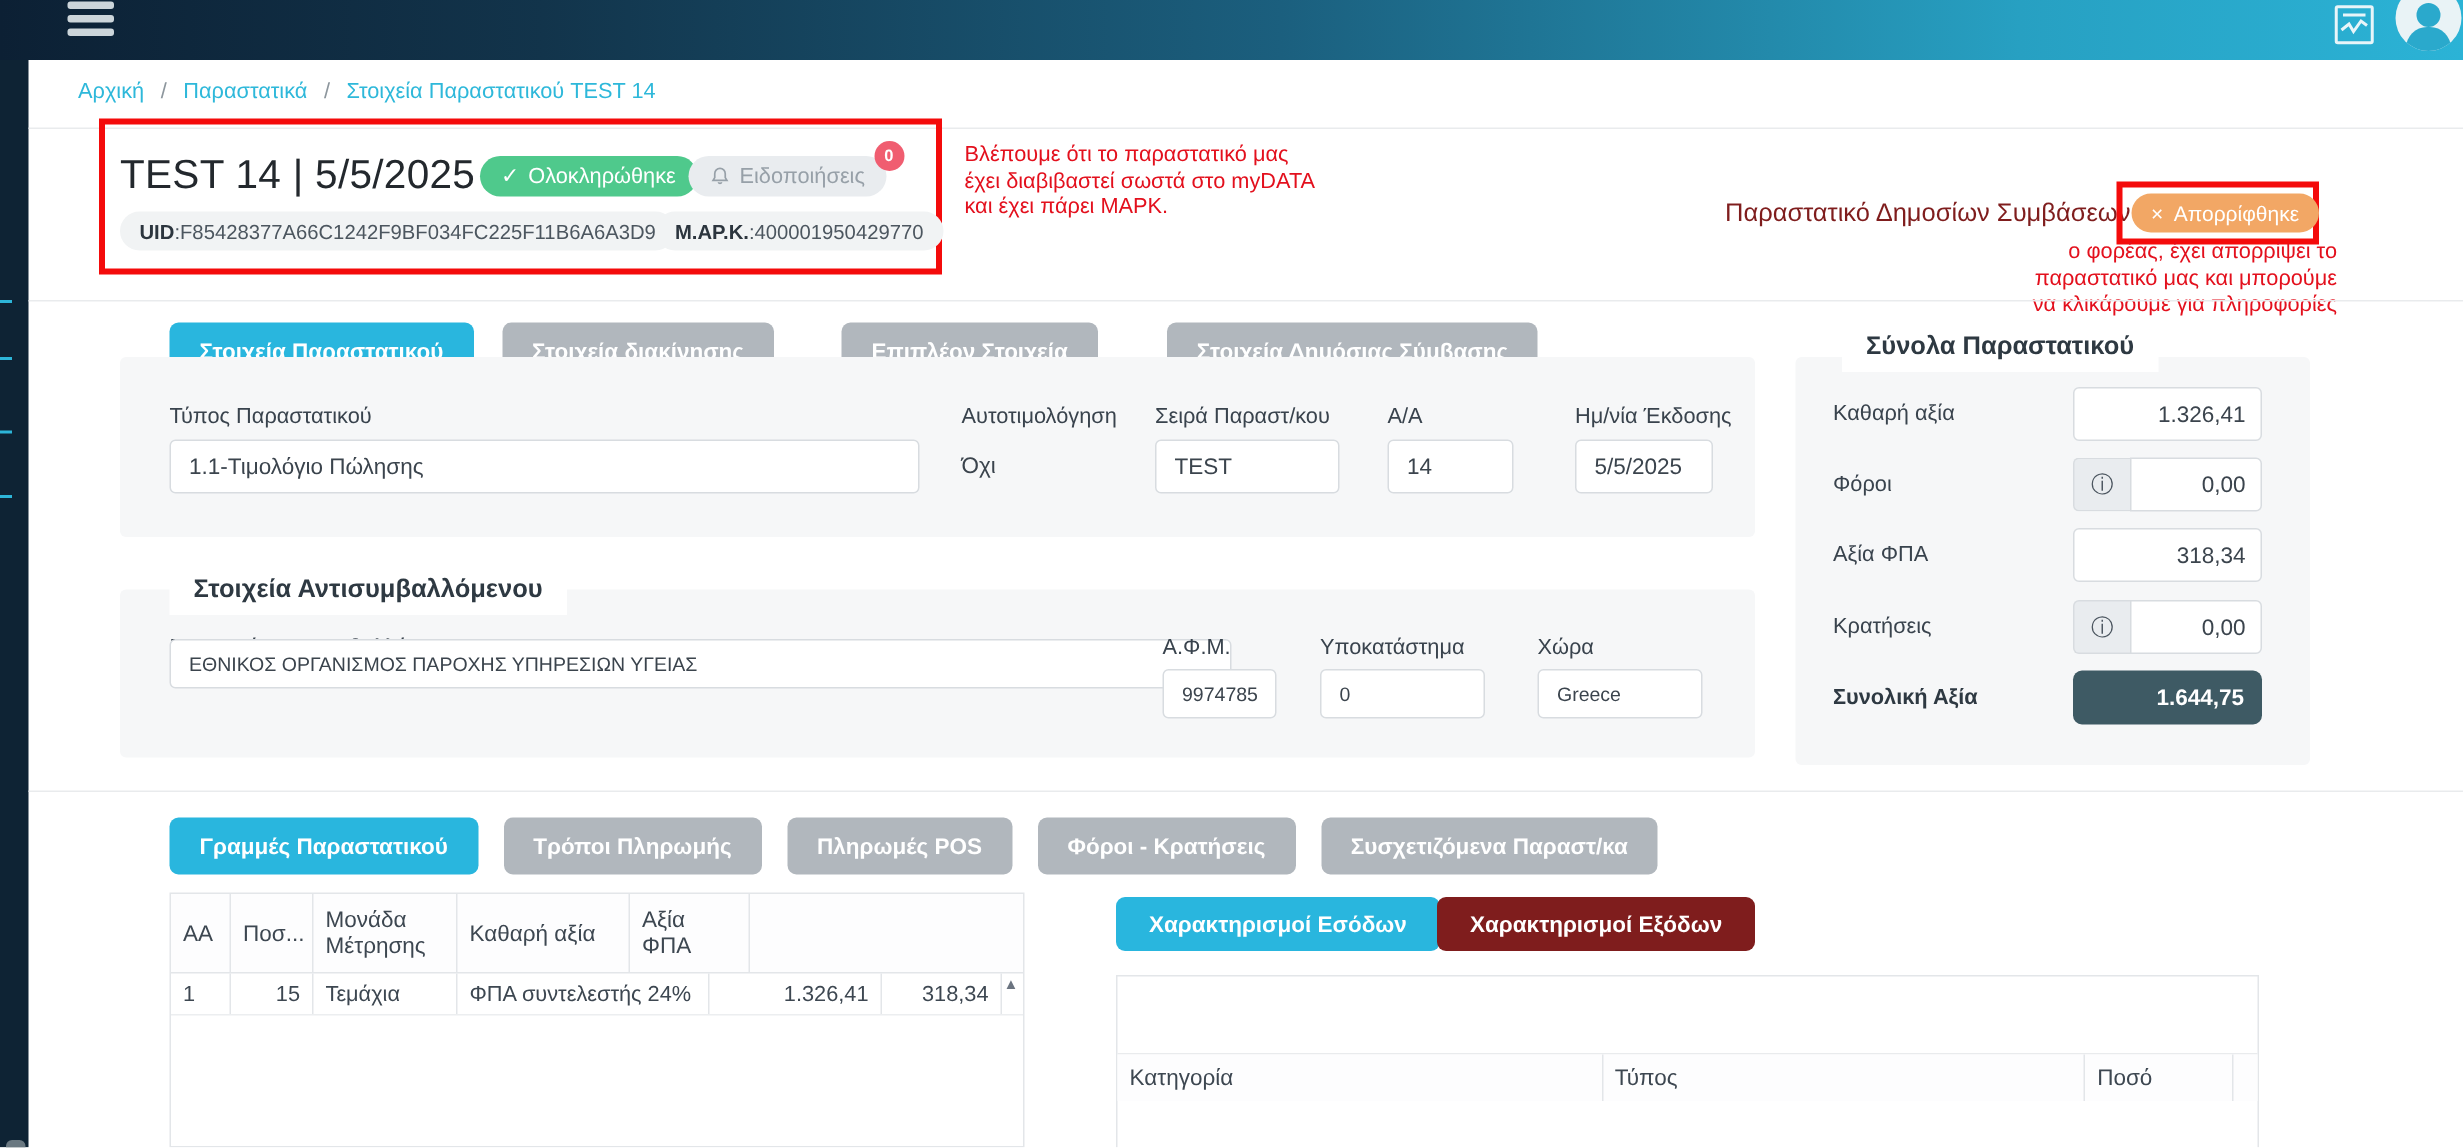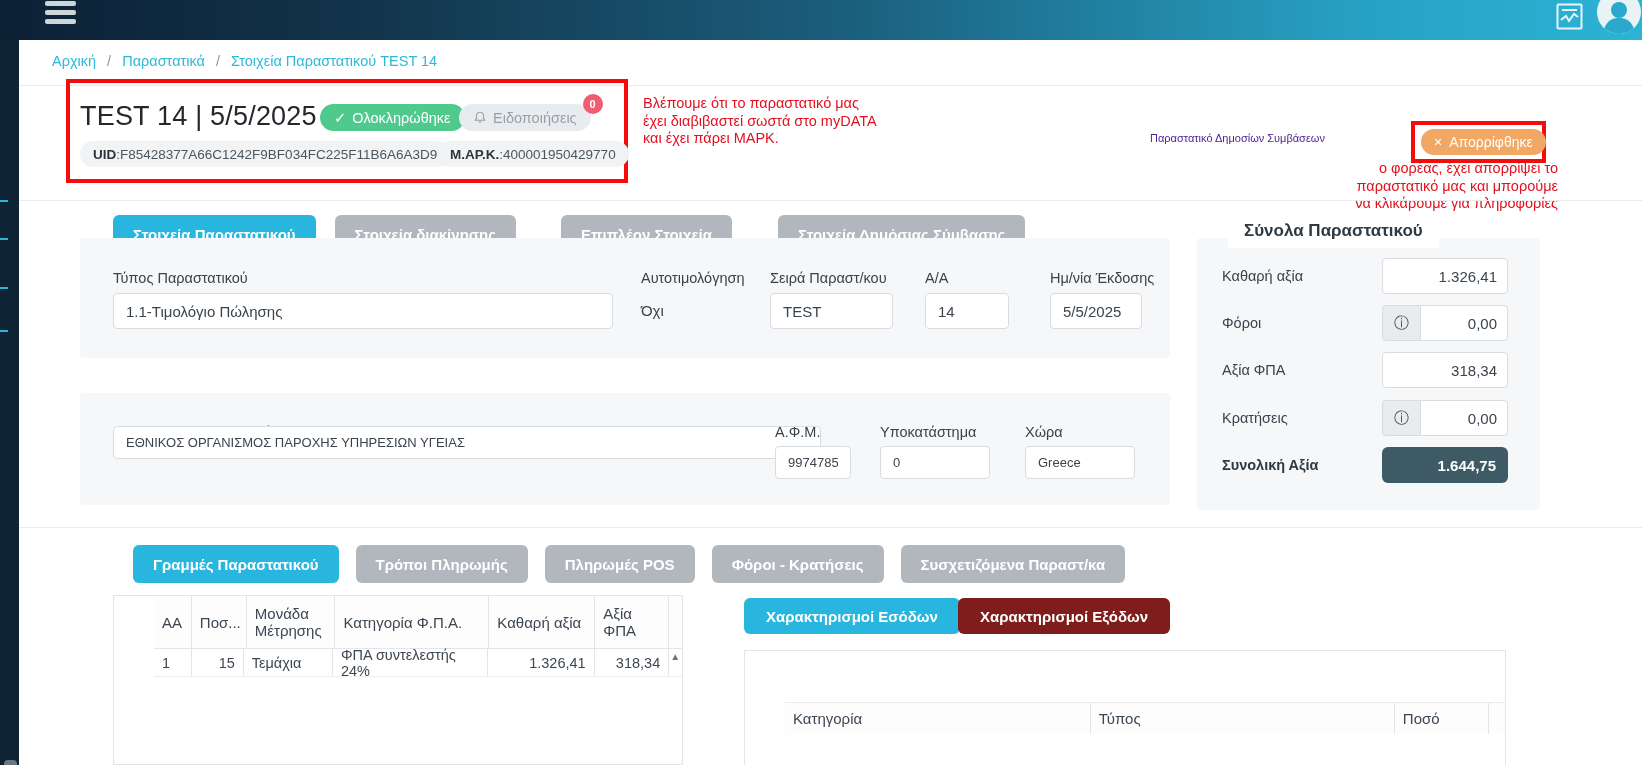--- a/index.html
+++ b/index.html
@@ -34,21 +34,21 @@
   .doc-title { position:absolute; left:80px; top:101px; font-size:27px; color:#23282d; letter-spacing:0.2px; }
   .pill { display:inline-flex; align-items:center; border-radius:14px; font-size:14.5px; }
   .pill-green { position:absolute; left:320px; top:104px; height:27px; padding:0 14px; background:#4fc98c; color:#ffffff; gap:6px; }
   .pill-notif { position:absolute; left:459px; top:104px; height:27px; padding:0 14px; background:#e9ecef; color:#97a0a8; gap:6px; cursor:pointer; }
   .notif-count { position:absolute; top:-10px; right:-12px; width:20px; height:20px; border-radius:50%;
     background:#f05d70; color:#fff; font-size:11px; font-weight:bold; display:flex; align-items:center; justify-content:center; }
   .pill-id { position:absolute; height:26px; padding:0 13px; background:#f1f3f4; border-radius:13px;
     color:#4c565f; font-size:13.5px; display:flex; align-items:center; white-space:nowrap; }
   .pill-id b { color:#2c353e; }
   .note-red { position:absolute; color:#e3101d; font-size:14.5px; line-height:17.5px; }
-  .contract-label { position:absolute; left:1150px; top:132px; font-size:11px; color:#4c1d95; }
+  .contract-label { position:absolute; left:1150px; top:132px; font-size:17px; color:#7f1d1d; }
   .pill-orange { position:absolute; left:1421px; top:129px; height:26px; padding:0 13px; background:#f2a765; color:#ffffff;
     border-radius:13px; font-size:14px; display:inline-flex; align-items:center; gap:7px; cursor:pointer; }
 
   
   .tabrow { position:absolute; display:flex; gap:17px; }
   .tab { height:38px; padding:0 20px; display:flex; align-items:center; justify-content:center;
     border-radius:6px; font-size:15px; font-weight:bold; color:#ffffff; cursor:pointer; white-space:nowrap; }
   .tab.active { background:#29b6de; }
   .tab.idle { background:#b1b7bd; }
 
@@ -65,21 +65,21 @@
   .tot-row-ctrl { position:absolute; left:185px; width:126px; height:36px; display:flex; }
   .addon { width:38px; height:36px; background:#e9ecef; border:1px solid #d8dce0; border-right:none;
     border-radius:4px 0 0 4px; display:flex; align-items:center; justify-content:center; color:#4a545e; font-size:15px; }
   .addon + input { border-radius:0 4px 4px 0; width:88px; }
   .tot-input { height:36px; background:#fff; border:1px solid #d8dce0; border-radius:4px; text-align:right;
     padding:0 10px; font-size:15px; color:#3b444d; width:126px; font-family:"Liberation Sans", sans-serif; }
   .total-dark { position:absolute; left:185px; width:126px; height:36px; background:#3e5a64; border-radius:6px;
     color:#ffffff; font-weight:bold; font-size:15px; display:flex; align-items:center; justify-content:flex-end; padding:0 12px; }
 
   
-  .gtable { position:absolute; background:#ffffff; border:1px solid #e3e6e9;padding-left:40px; }
+  .gtable { position:absolute; background:#ffffff; border:1px solid #e3e6e9; }
   .trow { display:flex; }
   .tcell { border-right:1px solid #e3e6e9; padding:4px 8px; font-size:14.5px; color:#3d4751; display:flex; align-items:center; }
   .thead .tcell { font-size:15px; color:#3d4751; }
   .thead { border-bottom:1px solid #e3e6e9; background:#fdfdfe; }
   .tdata { border-bottom:1px solid #eceef0; }
   .num-cell { justify-content:flex-end; }
   .c-aa{width:40px;} .c-qty{width:55px;} .c-unit{width:96px;} .c-cat{width:168px;} .c-net{width:115px;} .c-vat{width:80px;} .c-scr{width:14px; border-right:none; padding:0; position:relative;}
   .sort-up { position:absolute; top:2px; left:1px; font-size:10px; color:#6b7480; }
   .btn { position:absolute; height:36px; border:none; border-radius:6px; font-size:15px; font-weight:bold; color:#fff;
     padding:0 22px; cursor:pointer; font-family:"Liberation Sans", sans-serif; }
@@ -211,45 +211,45 @@
     <div class="tot-row-ctrl" style="top:162px;">
       <span class="addon">ⓘ</span>
       <input class="tot-input" style="width: 88px; border-radius: 0px 4px 4px 0px;" readonly="" value="0,00">
     </div>
 
     <div class="f-label" style="left:25px; top:219px; font-weight:bold; color:#2e3942;">Συνολική Αξία</div>
     <div class="total-dark" style="top:209px;">1.644,75</div>
   </div>
 
   <div class="panel" style="left:80px; top:393px; width:1090px; height:112px;"></div>
+  <div class="sec-title" style="left:113px; top:376px;">Στοιχεία Αντισυμβαλλόμενου</div>
   <div class="f-label" style="left:113px; top:424px;">Επωνυμία αντισυμβαλλόμενου</div>
   <input class="inp small" style="left: 113px; top: 426px; width: 708px;" readonly="" value="ΕΘΝΙΚΟΣ ΟΡΓΑΝΙΣΜΟΣ ΠΑΡΟΧΗΣ ΥΠΗΡΕΣΙΩΝ ΥΓΕΙΑΣ">
   <div class="f-label" style="left:775px; top:424px;">Α.Φ.Μ.</div>
   <input class="inp small" style="left: 775px; top: 446px; width: 76px;" readonly="" value="997478553">
   <div class="f-label" style="left:880px; top:424px;">Υποκατάστημα</div>
   <input class="inp small" style="left: 880px; top: 446px; width: 110px;" readonly="" value="0">
   <div class="f-label" style="left:1025px; top:424px;">Χώρα</div>
   <input class="inp small" style="left: 1025px; top: 446px; width: 110px;" readonly="" value="Greece">
 
   <div class="divider" style="top:527px;"></div>
 
-  <div class="tabrow" style="left:113px; top:545px;margin-left:20px;">
+  <div class="tabrow" style="left:113px; top:545px;">
     <div class="tab active">Γραμμές Παραστατικού</div>
     <div class="tab idle">Τρόποι Πληρωμής</div>
     <div class="tab idle">Πληρωμές POS</div>
     <div class="tab idle">Φόροι - Κρατήσεις</div>
     <div class="tab idle">Συσχετιζόμενα Παραστ/κα</div>
   </div>
 
   <div class="gtable" style="left:113px; top:595px; width:570px; height:170px;">
     <div class="trow thead" style="height:53px;">
       <div class="tcell c-aa">ΑΑ</div>
       <div class="tcell c-qty">Ποσ...</div>
       <div class="tcell c-unit">Μονάδα Μέτρησης</div>
-      <div class="tcell c-cat">Κατηγορία Φ.Π.Α.</div>
       <div class="tcell c-net">Καθαρή αξία</div>
       <div class="tcell c-vat">Αξία ΦΠΑ</div>
       <div class="tcell c-scr"></div>
     </div>
     <div class="trow tdata" style="height:28px;">
       <div class="tcell c-aa">1</div>
       <div class="tcell c-qty num-cell">15</div>
       <div class="tcell c-unit">Τεμάχια</div>
       <div class="tcell c-cat">ΦΠΑ συντελεστής 24%</div>
       <div class="tcell c-net num-cell">1.326,41</div>

